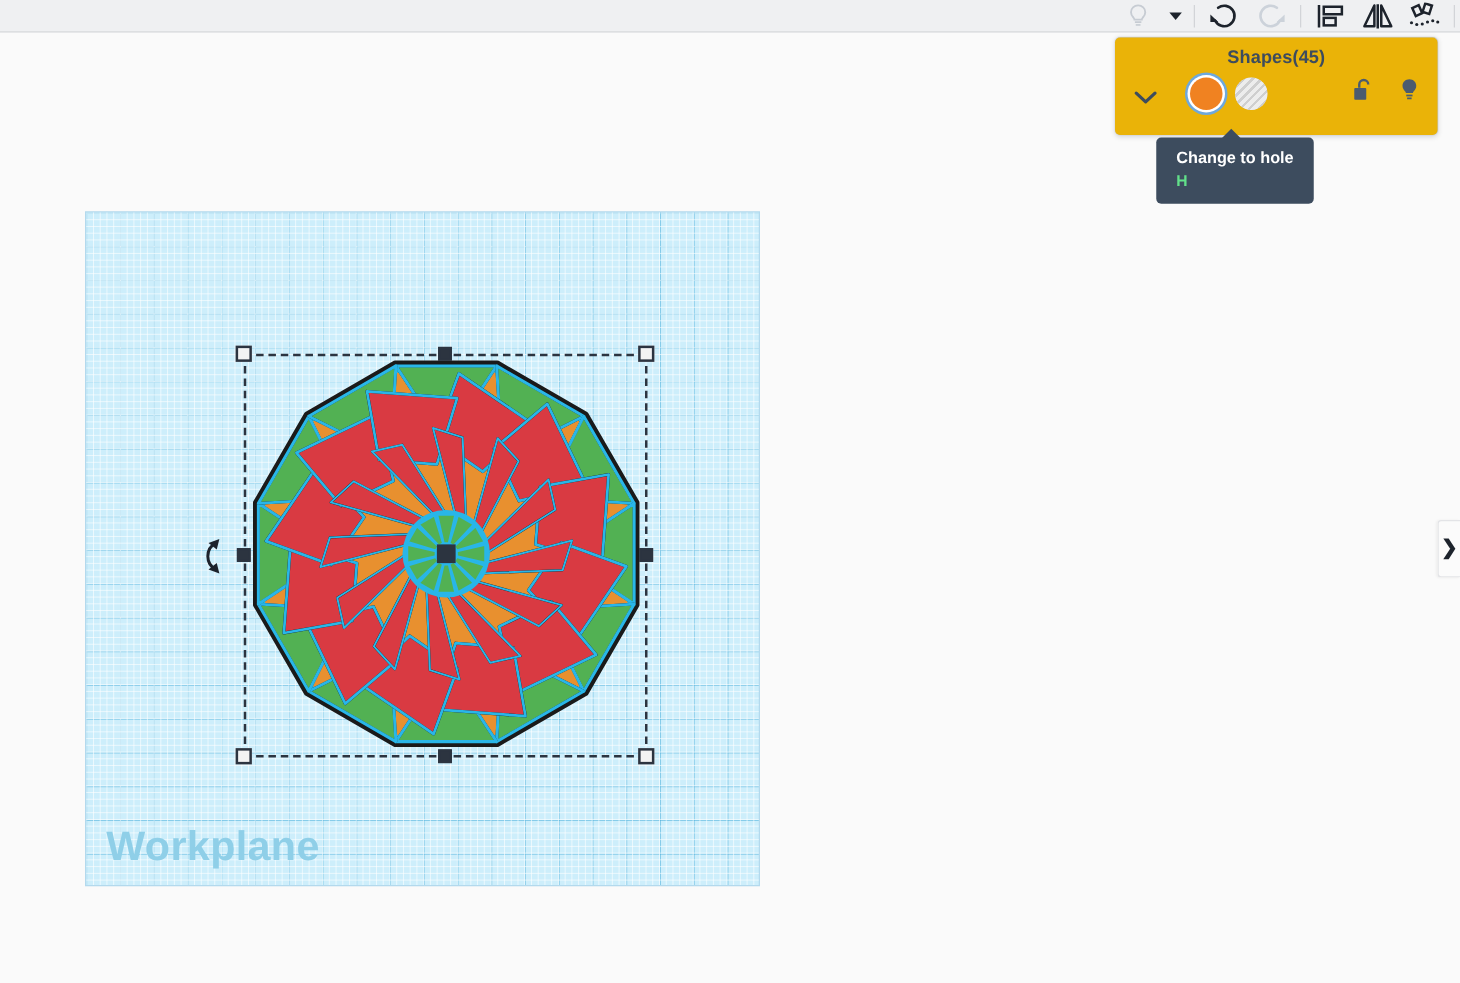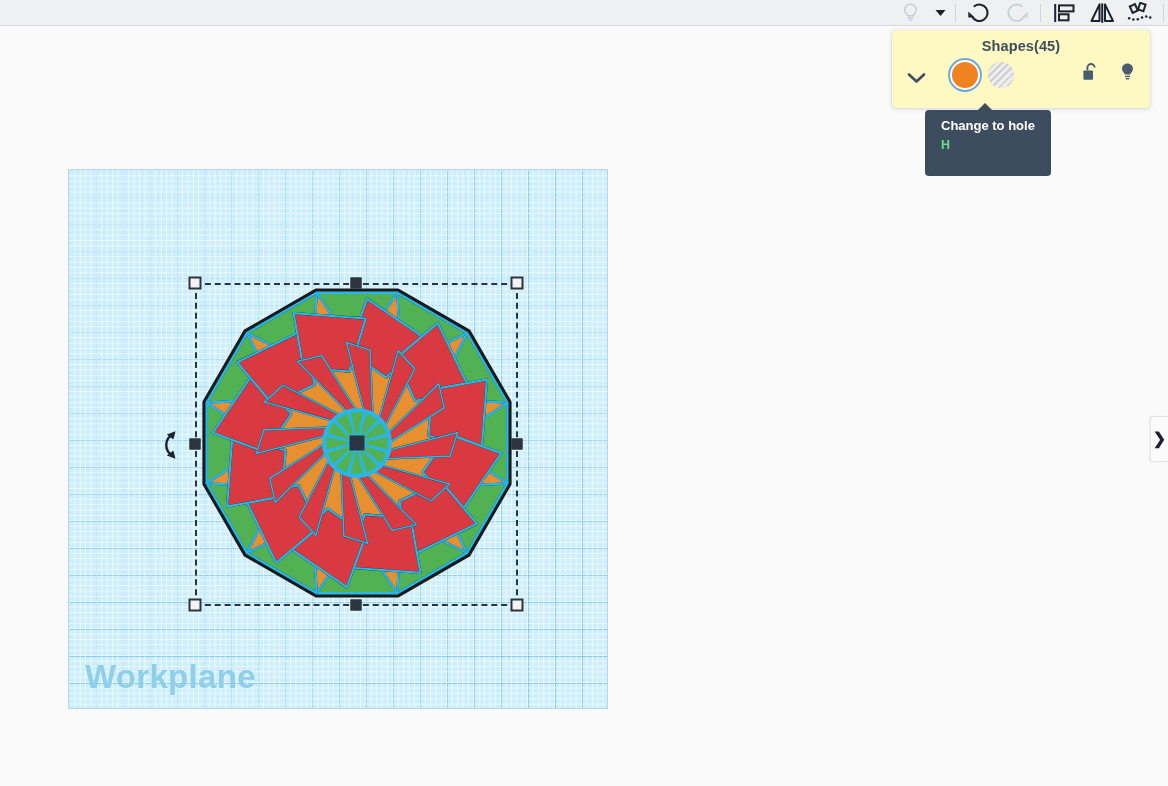--- a/index.html
+++ b/index.html
@@ -26,21 +26,21 @@
     display: flex; align-items: center; justify-content: center;
     cursor: pointer;
   }
   .tb-btn.small { width: 22px; }
   .tb-btn svg { display: block; }
 
   
   .shapes-panel {
     position: absolute; left: 892px; top: 30px;
     width: 258px; height: 78px;
-    background: #fef9c3;
+    background: #eab308;
     border-radius: 4px;
     box-shadow: 0 1px 4px rgba(40,50,65,0.18), 0 0 1px rgba(40,50,65,0.22);
   }
   .sp-title {
     position: absolute; left: 0; top: 8px; width: 100%;
     text-align: center;
     font-size: 14.5px; font-weight: bold; color: #3d4c5e;
     letter-spacing: 0.1px;
   }
   .sp-chevron {
@@ -75,21 +75,21 @@
     position: absolute; right: 14px; top: 32px;
     display: flex; gap: 20px; align-items: center;
   }
   .sp-icons .ic { cursor: pointer; display: flex; }
 
   
   .tooltip {
     position: absolute; left: 925px; top: 110px;
     width: 126px; min-height: 48px;
     background: #3d4c5e; border-radius: 4px;
-    padding: 8px 10px 22px 16px;
+    padding: 8px 10px 9px 16px;
   }
   .tooltip::before {
     content: "";
     position: absolute; left: 52px; top: -7px;
     border-left: 8px solid transparent;
     border-right: 8px solid transparent;
     border-bottom: 8px solid #3d4c5e;
   }
   .tt-title { font-size: 13px; font-weight: bold; color: #ffffff; line-height: 16px; }
   .tt-key  { font-size: 12.5px; font-weight: bold; color: #62e08a; line-height: 18px; margin-top: 2px; }

